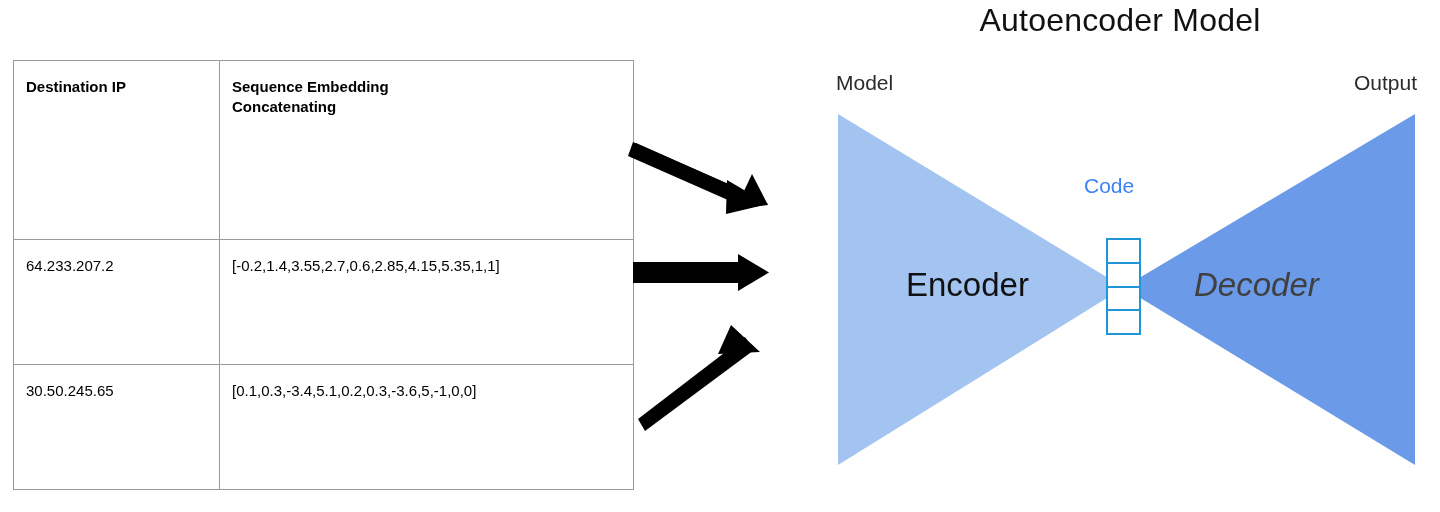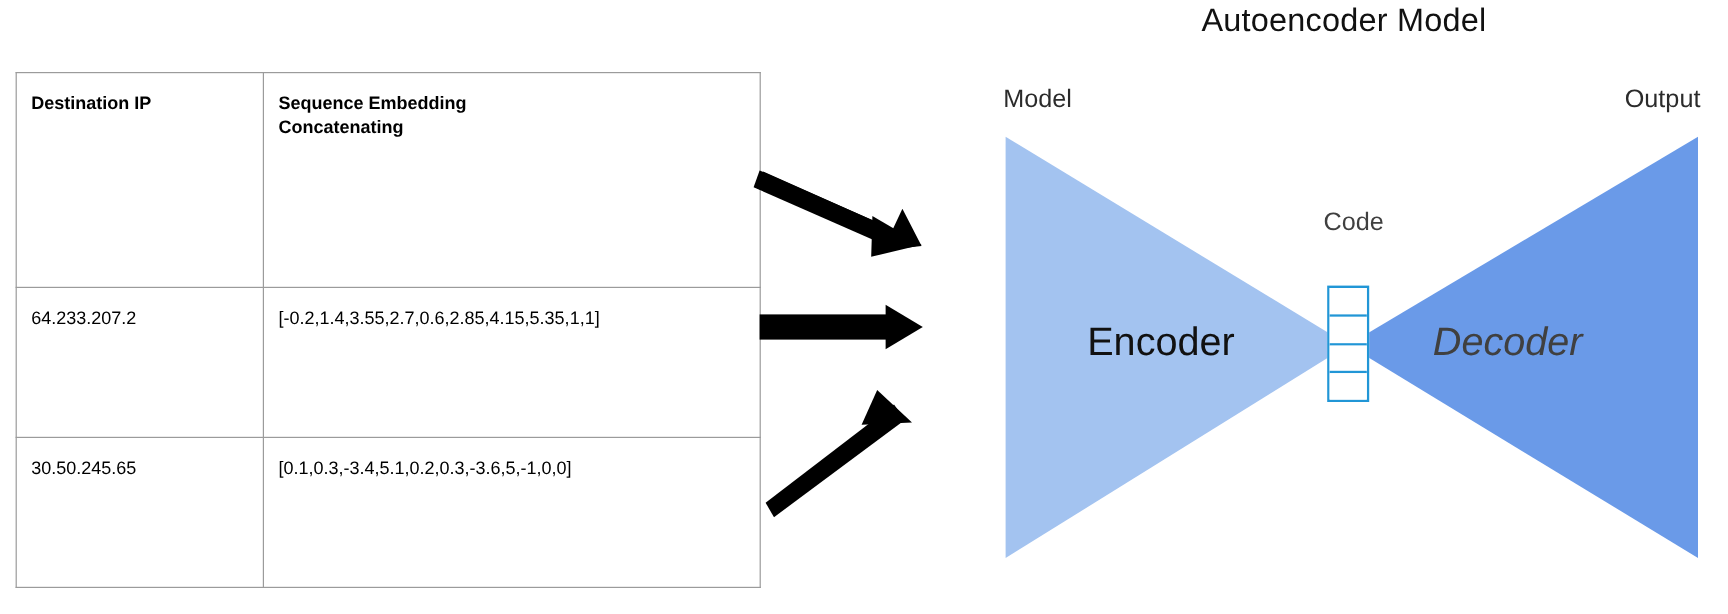--- a/index.html
+++ b/index.html
@@ -53,21 +53,21 @@
     pointer-events: none;
   }
 
   
   .ae-title {
     position: absolute;
     left: 940px;
     top: 2px;
     width: 360px;
     text-align: center;
-    font-size: 27px;
+    font-size: 32px;
     letter-spacing: 0.2px;
     color: #111;
   }
   .lbl-input {
     position: absolute;
     left: 836px;
     top: 71px;
     font-size: 21px;
     color: #2b2b2b;
   }
@@ -76,22 +76,21 @@
     right: 23px;
     top: 71px;
     font-size: 21px;
     color: #2b2b2b;
   }
   .lbl-code {
     position: absolute;
     left: 1084px;
     top: 174px;
     font-size: 21px;
-    color: #404040;
-    margin-left: 19px;
+    color: #3b82f6;
   }
   .shape-layer {
     position: absolute;
     left: 0; top: 0;
     width: 1440px; height: 512px;
   }
   .lbl-encoder {
     position: absolute;
     left: 878px;
     top: 266px;

